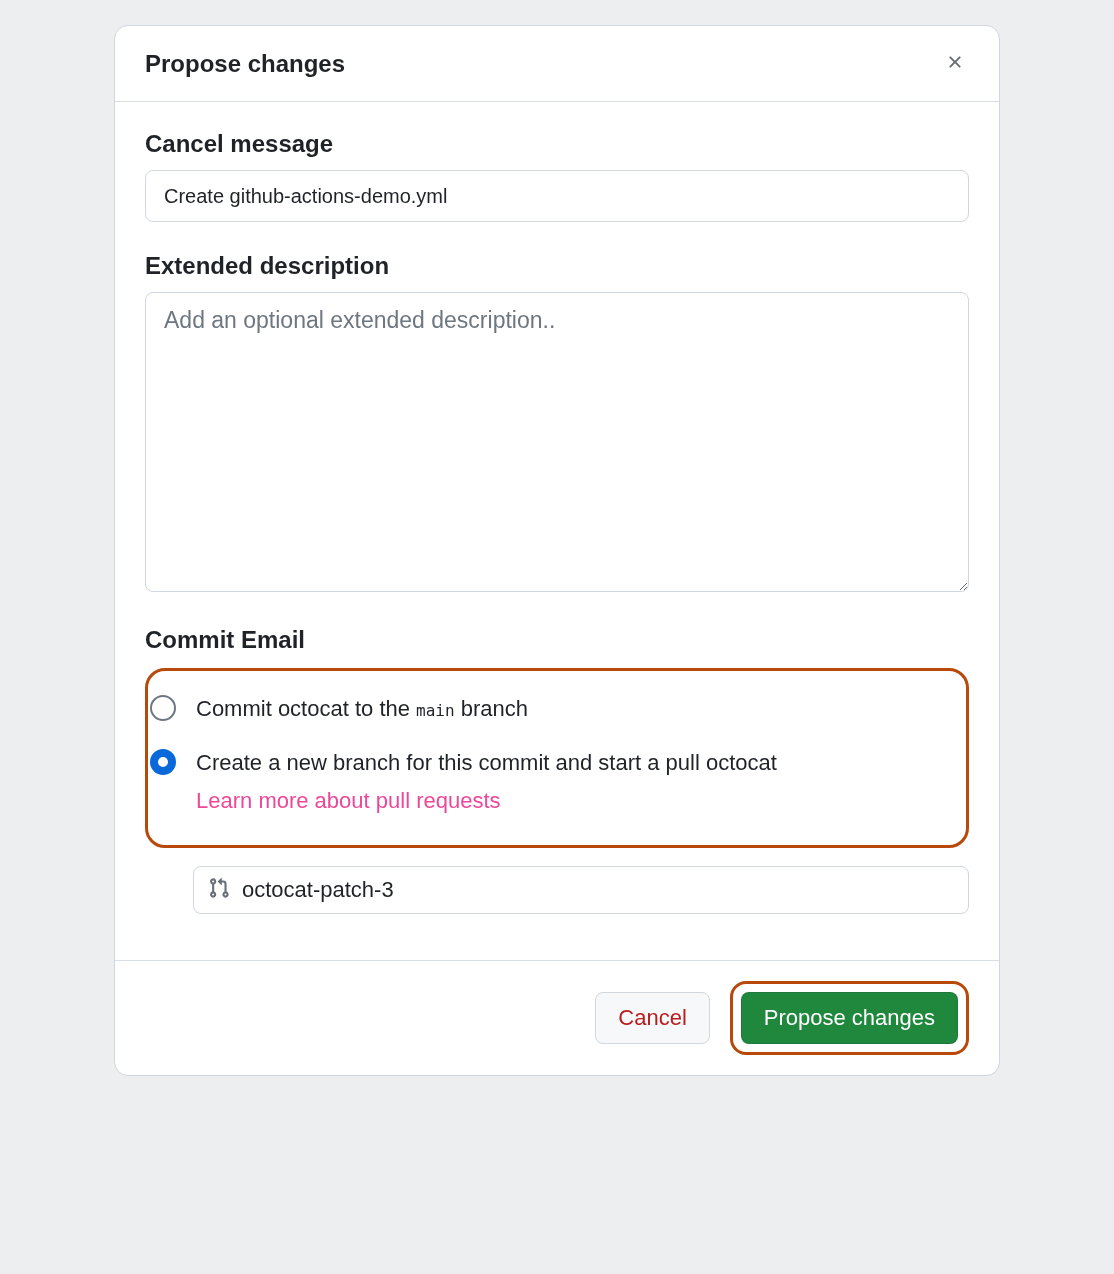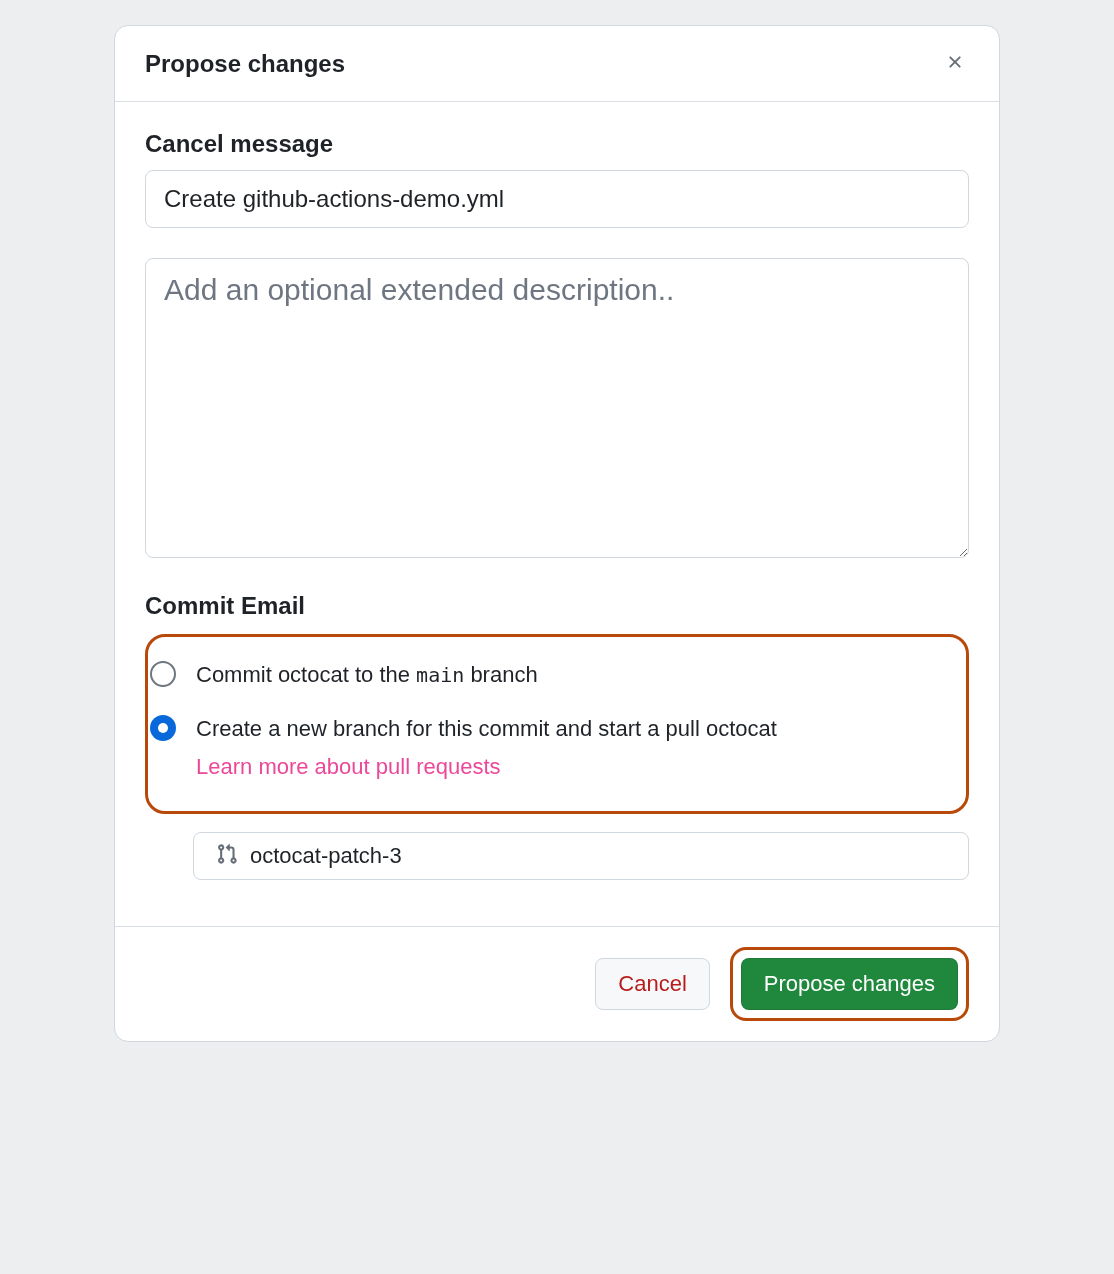--- a/index.html
+++ b/index.html
@@ -47,33 +47,33 @@
     .form-label {
       display: block;
       font-size: 24px;
       font-weight: 600;
       color: #1f2328;
       margin-bottom: 12px;
     }
     .text-input {
       width: 100%;
       padding: 10px 18px;
-      font-size: 24px;
+      font-size: 20px;
       color: #1f2328;
       background: #fff;
       border: 1px solid #d0d7de;
       border-radius: 8px;
       line-height: 1.5;
     }
     .text-input::placeholder { color: #6e7781; }
     .textarea {
       width: 100%;
       min-height: 300px;
       padding: 14px 18px;
-      font-size: 30px;
+      font-size: 23px;
       color: #4d7c0f;
       background: #fff;
       border: 1px solid #d0d7de;
       border-radius: 8px;
       resize: vertical;
       font-family: inherit;
     }
     .textarea::placeholder { color: #6e7781; }
     .select-wrap {
       position: relative;
@@ -137,38 +137,38 @@
       border-radius: 50%;
     }
     .radio-label-wrap {
       flex: 1;
       font-size: 22px;
       color: #1f2328;
       line-height: 1.45;
     }
     .code {
       font-family: ui-monospace, SFMono-Regular, Menlo, monospace;
-      font-size: 20px;
+      font-size: 16px;
     }
     .bold { font-weight: 400; margin-top: 18px; }
     .link {
       display: block;
       color: #ec4899;
       font-size: 22px;
       margin-top: 6px;
       cursor: pointer;
     }
     .branch-input-wrap {
       display: flex;
       align-items: center;
       margin-top: 18px;
       margin-left: 48px;
       border: 1px solid #d0d7de;
       border-radius: 8px;
-      padding: 10px 22px;
+      padding: 10px 14px;
       width: calc(100% - 48px);
     }
     .branch-icon {
       color: #656d76;
       margin-right: 12px;
       flex-shrink: 0;
     }
     .branch-input {
       border: none;
       outline: none;
@@ -223,20 +223,21 @@
   </div>
 
   <div class="dialog-body">
 
     <div class="form-group">
       <label class="form-label">Cancel message</label>
       <input type="text" class="text-input" value="Create github-actions-demo.yml" style="">
     </div>
 
     <div class="form-group">
+      <label class="form-label">Extended description</label>
       <textarea class="textarea" placeholder="Add an optional extended description.." style=""></textarea>
     </div>
 
     <div class="form-group" style="margin-bottom:14px;">
       <label class="form-label">Commit Email</label>
     </div>
 
     <div class="radio-region">
 
       <div class="radio-row">

